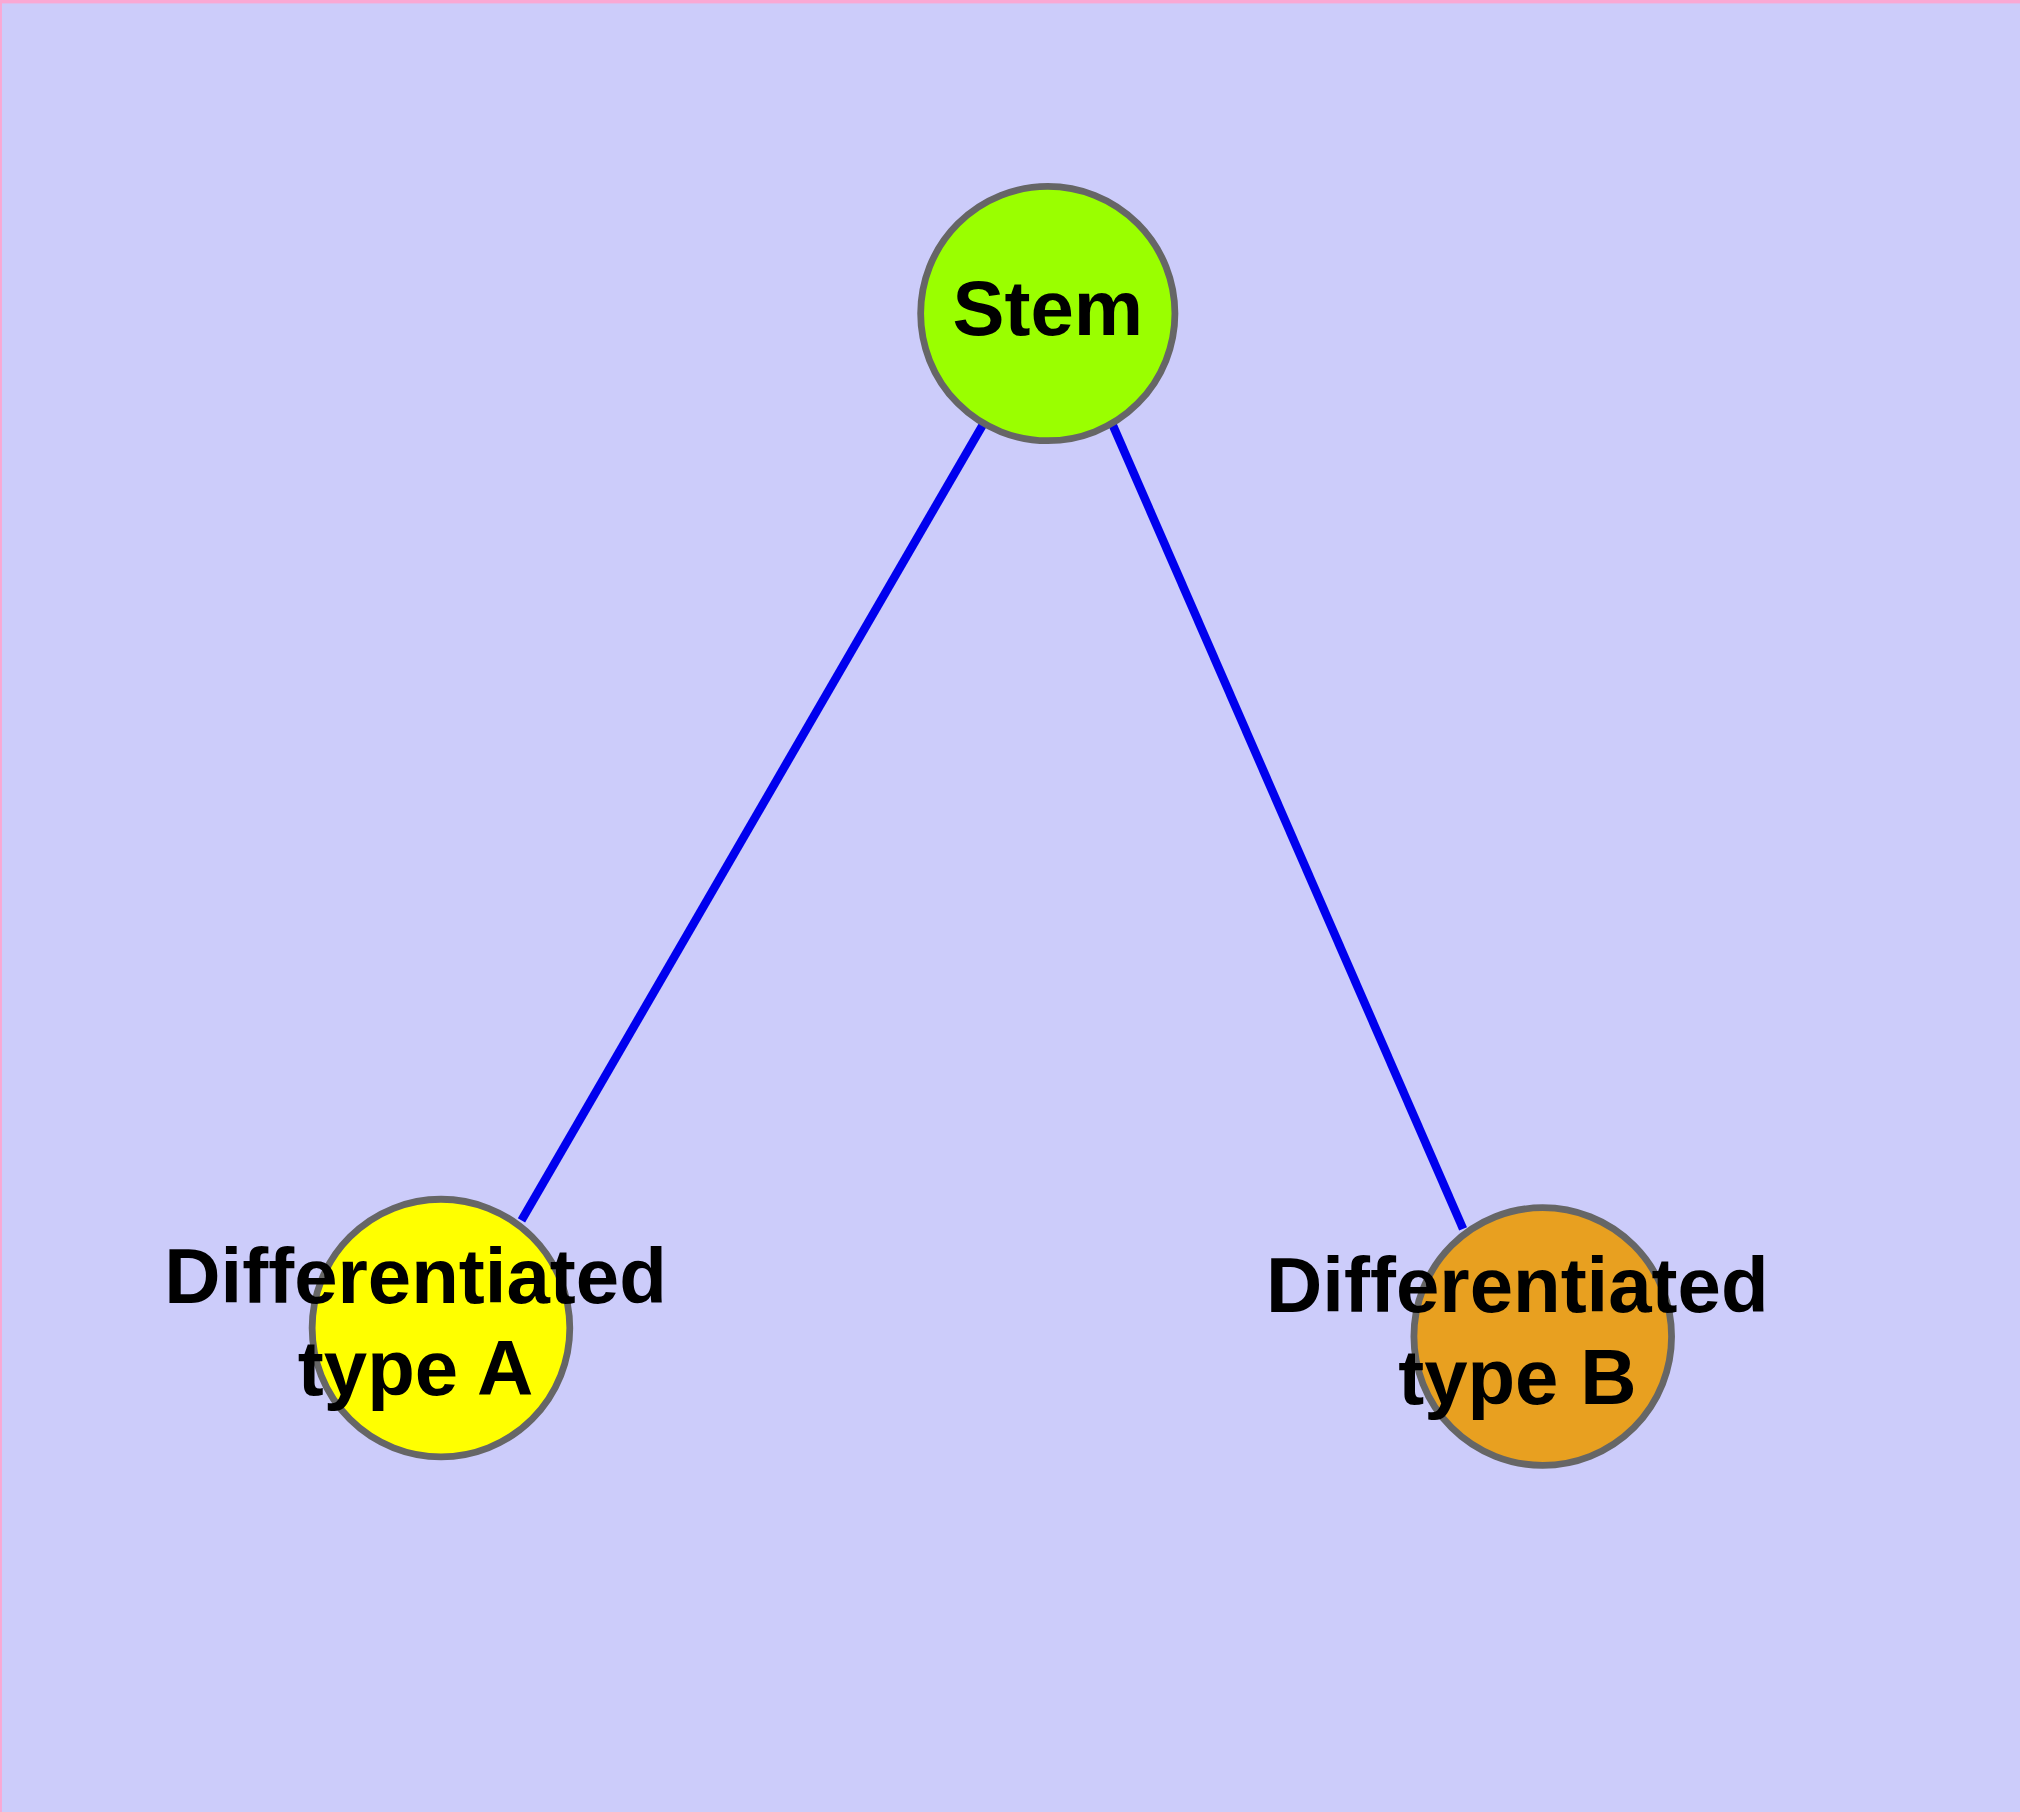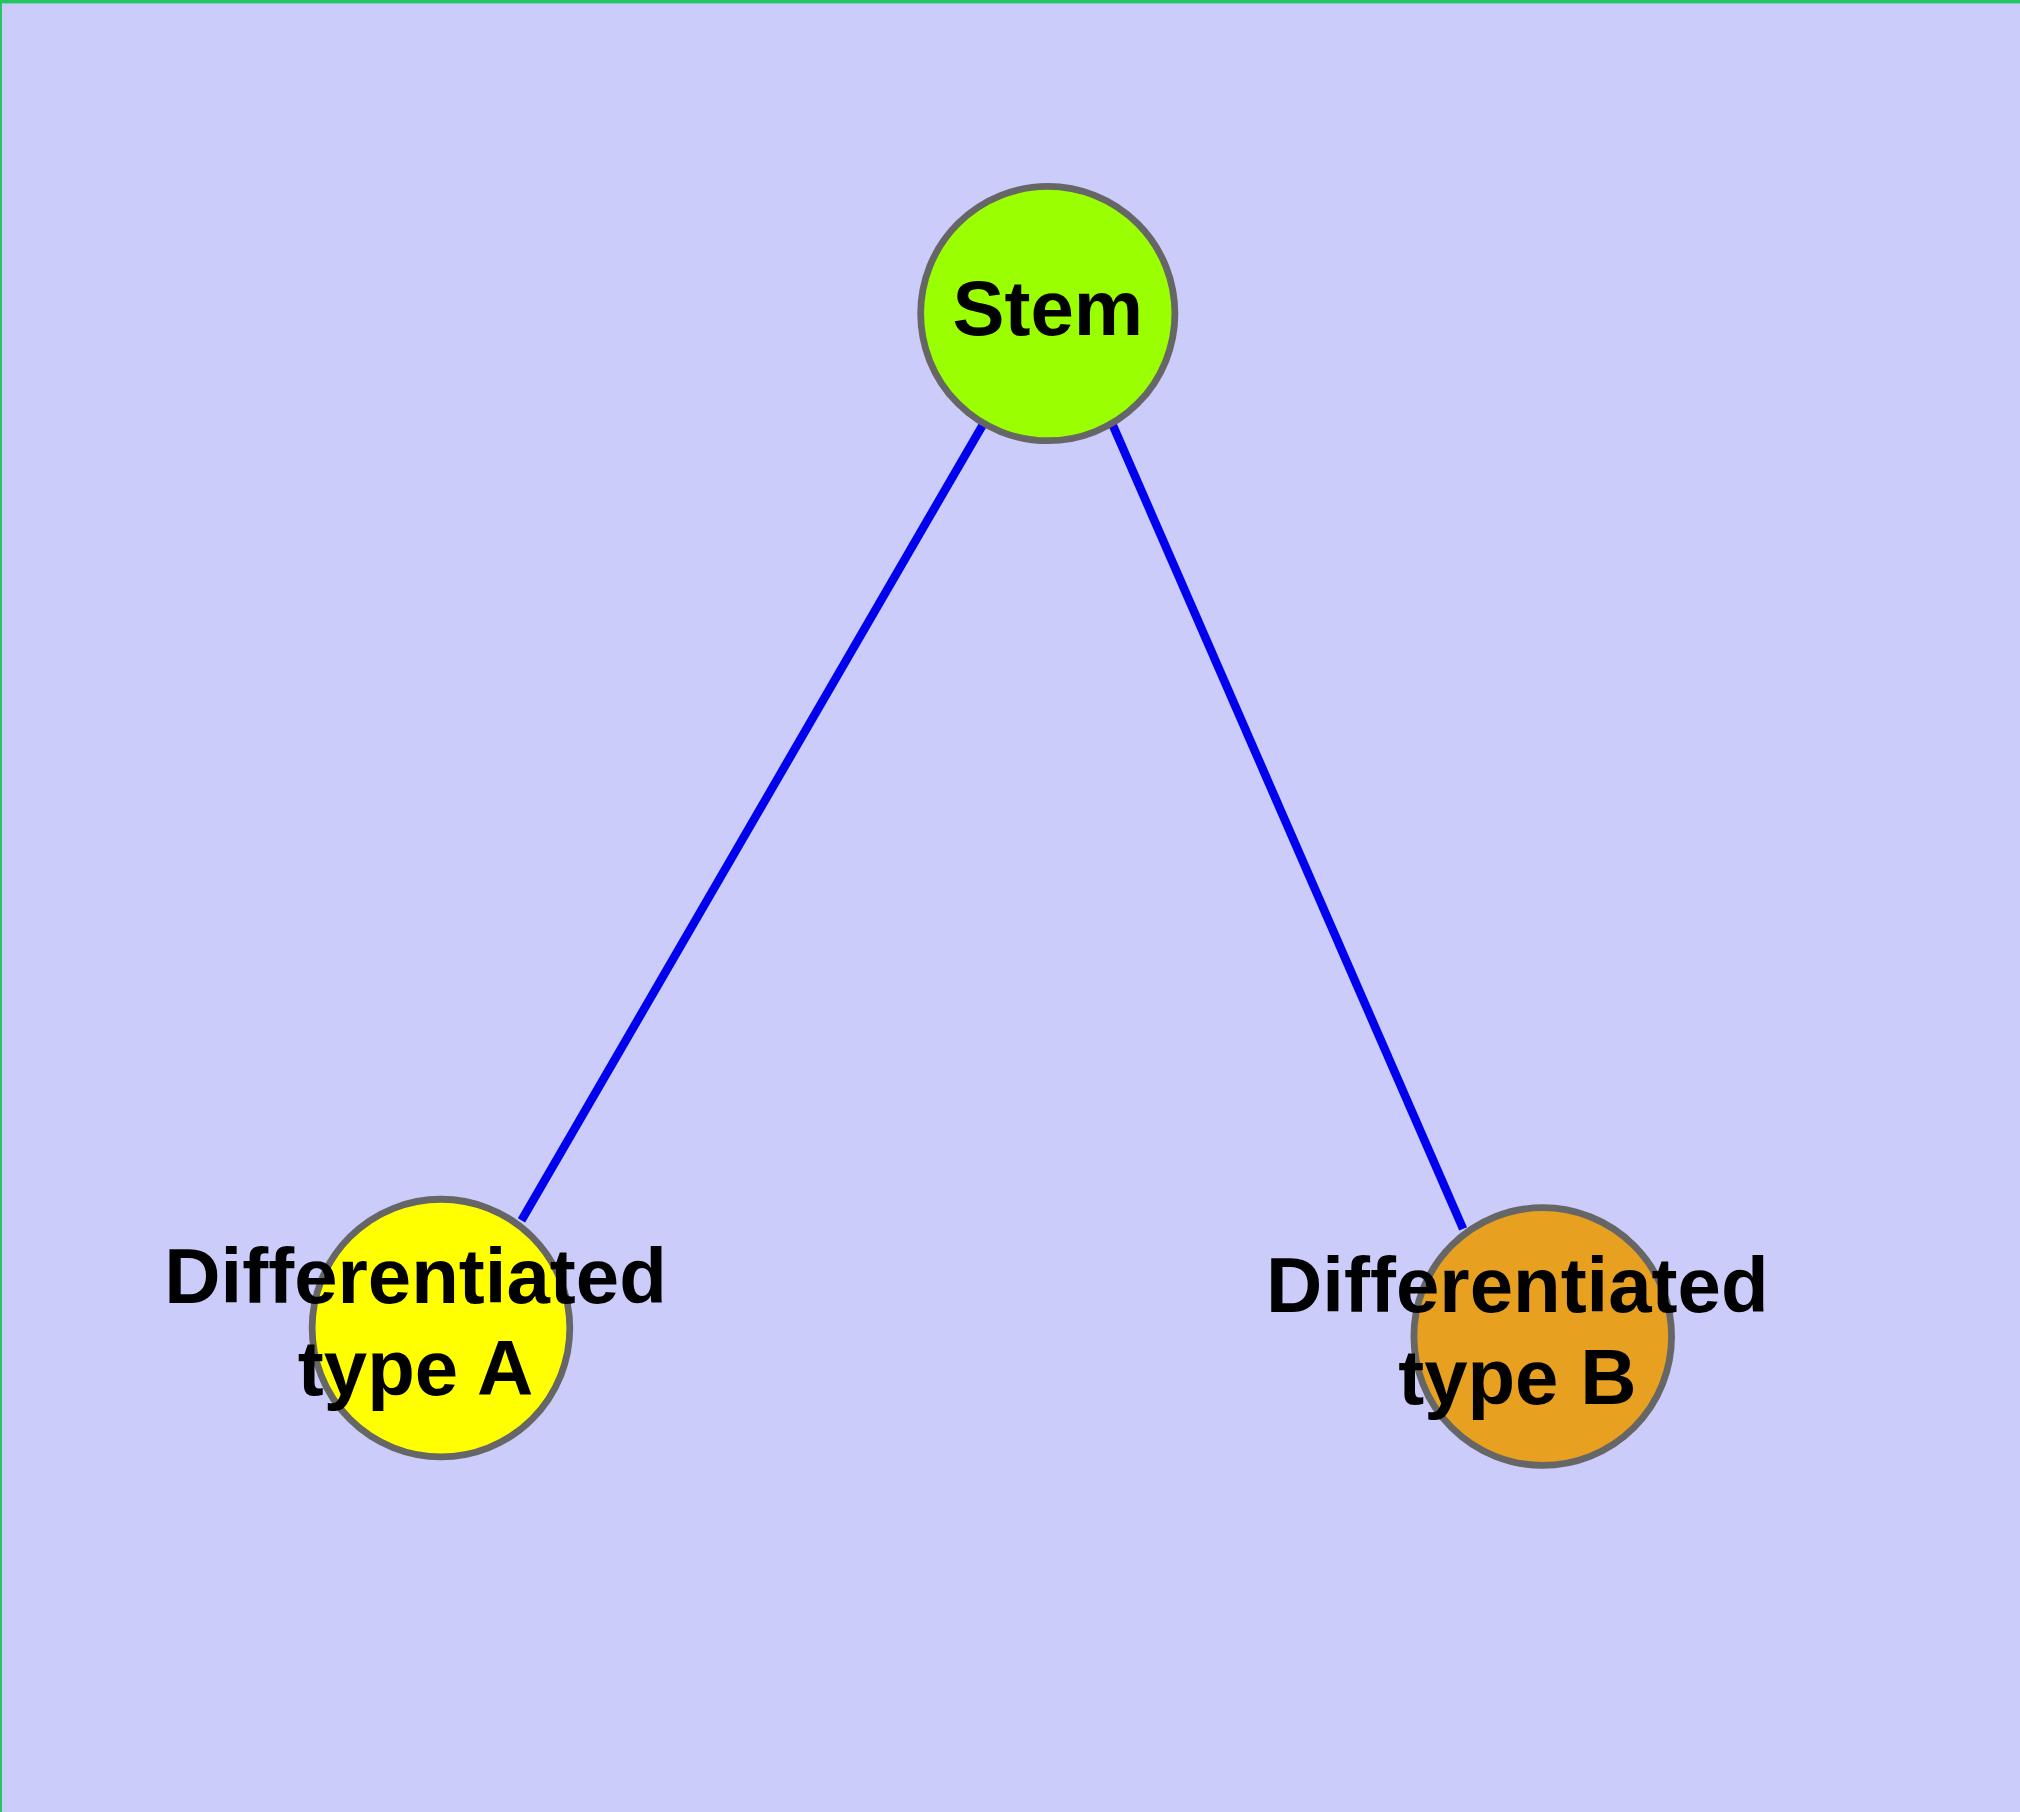--- a/index.html
+++ b/index.html
@@ -33,21 +33,21 @@
     font-weight: bold;
     fill: #000000;
     text-anchor: middle;
     dominant-baseline: middle;
   }
   .bg-plane { }
 </style>
 </head>
 <body style="width: 2021px; height: 1812px;">
 
-<div id="graph-canvas" class="bg-plane" style="width: 2021px; height: 1812px; background: #22c55e;">
+<div id="graph-canvas" class="bg-plane" style="width: 2021px; height: 1812px; background: #f9a8d4;">
   <svg id="graph-svg" width="2021" height="1812" viewBox="0 0 2384 2138" xmlns="http://www.w3.org/2000/svg">
 
     <rect id="bg-rect" x="2" y="4" width="2382" height="2134" fill="#ccccfa"></rect>
 
     <g id="edges-layer">
         <line x1="1160" y1="500" x2="615" y2="1440" stroke="#0000ee" stroke-width="10" stroke-linecap="butt"></line>
         <line x1="1312" y1="500" x2="1726" y2="1450" stroke="#0000ee" stroke-width="10" stroke-linecap="butt"></line>
       </g>
 
     <g id="nodes-layer">

